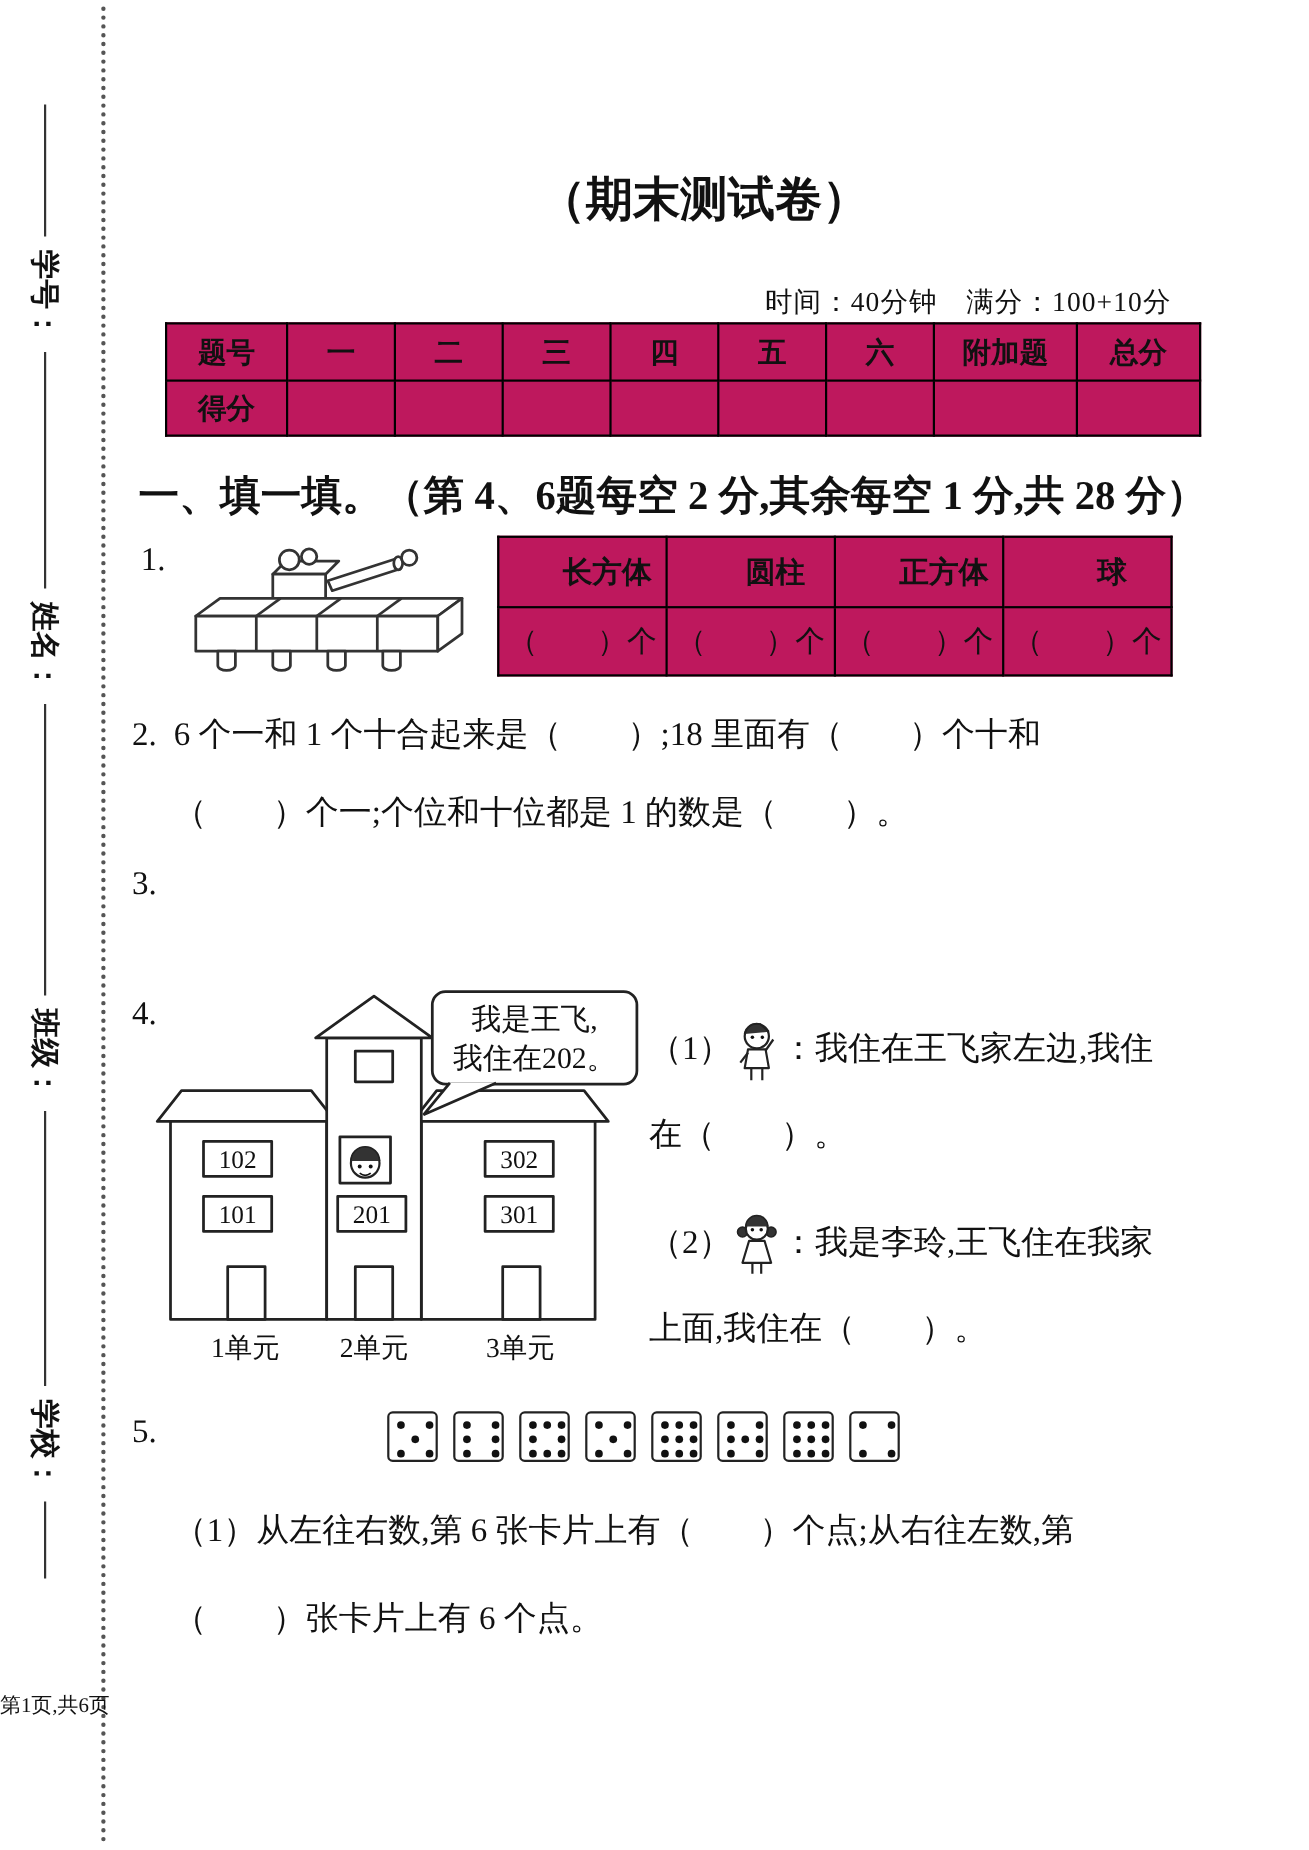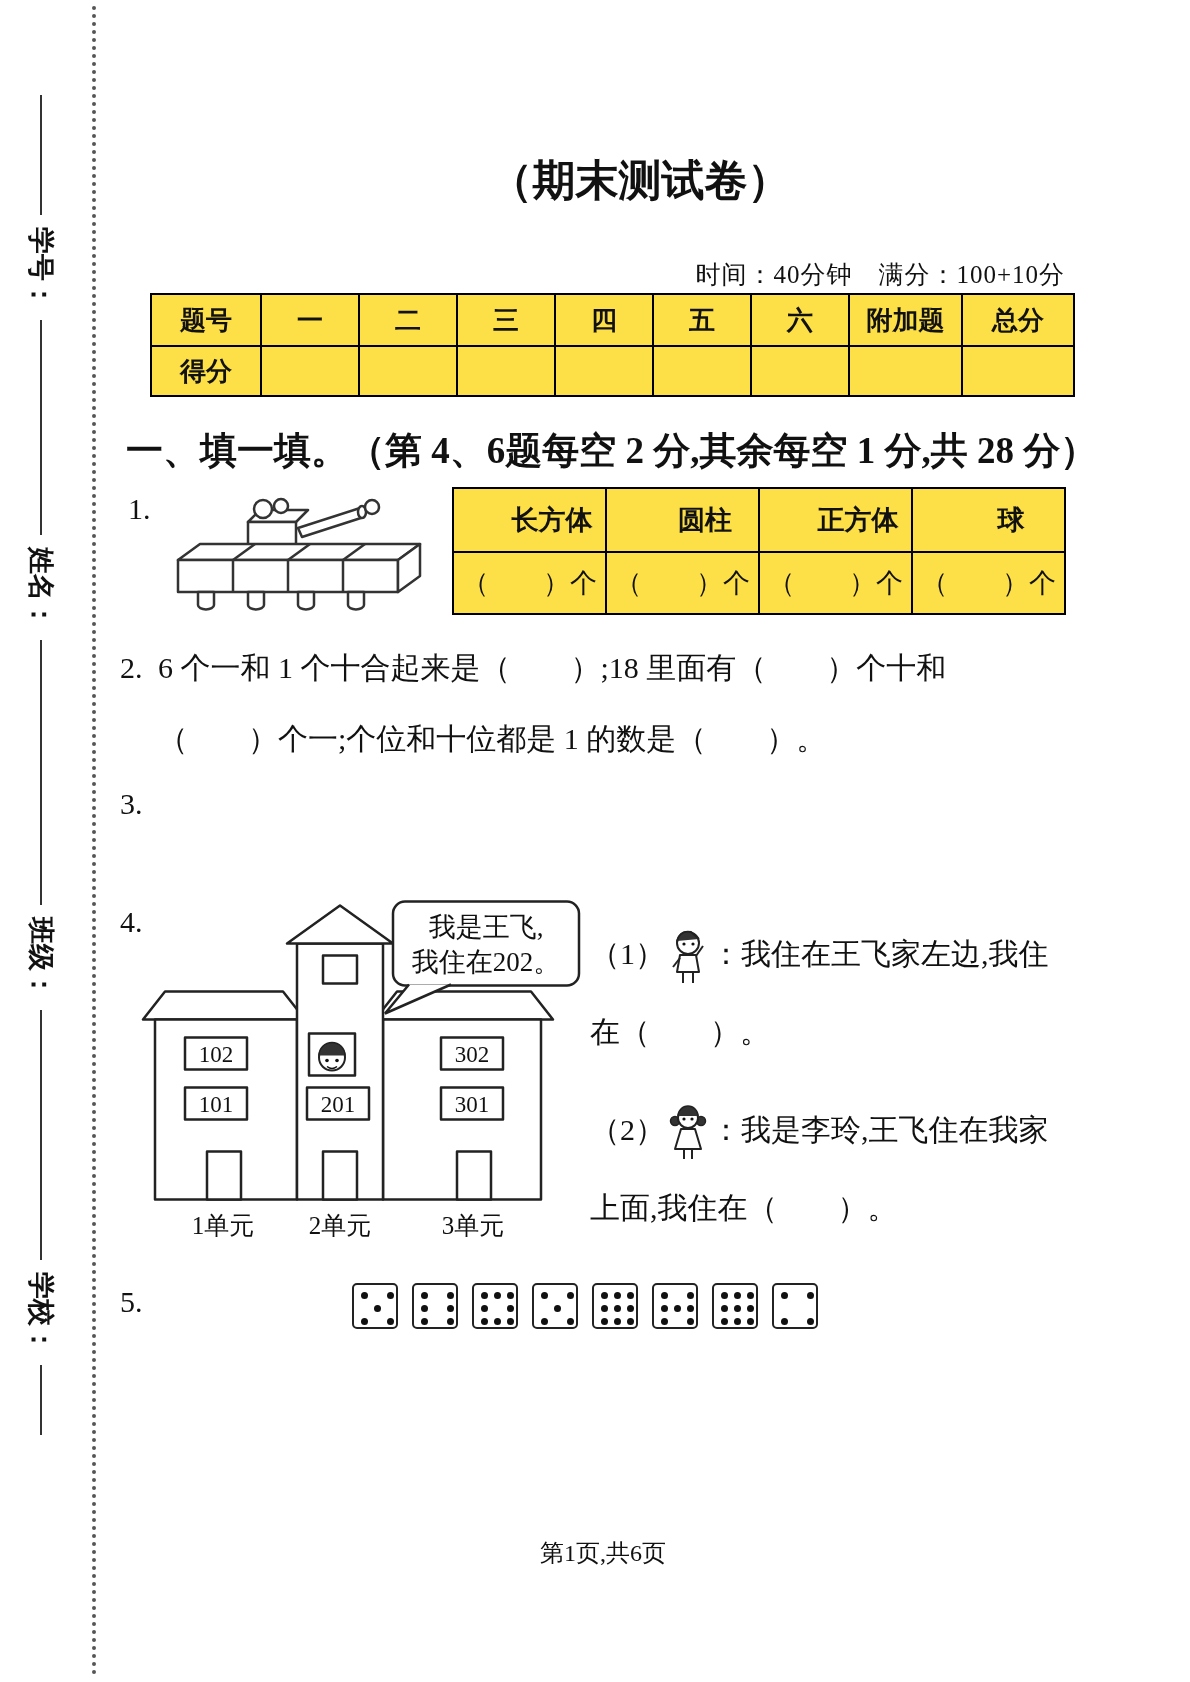--- a/index.html
+++ b/index.html
@@ -16,21 +16,21 @@
     font-size:27px; font-weight:bold; white-space:nowrap;
   }
   .margin-blank { height:0; border-bottom:2.5px solid #333; flex:0 0 auto; }
   .title {
     position:absolute; left:110px; right:20px; top:58px; text-align:center;
     font-size:56px; font-weight:900; letter-spacing:1px;
     font-family:"Liberation Sans","DejaVu Sans",sans-serif;
   }
   .subtitle { position:absolute; left:110px; right:20px; top:152px; text-align:center; font-size:43px; font-weight:700; }
   .meta { position:absolute; top:258px; right:125px; font-size:25px; letter-spacing:1px; }
-  table { border-collapse:collapse; table-layout:fixed; background:#fde047; }
+  table { border-collapse:collapse; table-layout:fixed; background:#be185d; }
   td { border:2.5px solid #000; text-align:center; vertical-align:middle; }
   .score-table { position:absolute; left:150px; top:293px; }
   .score-table td { font-size:26px; font-weight:bold; height:52px; }
   .score-table tr.blank-row td { height:50px;margin-top:34px; }
   .section-heading { position:absolute; left:126px; top:426px; font-size:37px; font-weight:bold; }
   .q-num-abs { position:absolute; font-size:30px; }
   .tank-svg { position:absolute; left:148px; top:480px; }
   .shape-table { position:absolute; left:452px; top:487px; }
   .shape-table td { width:153px; font-size:27px; }
   .shape-table tr.hdr td { height:64px; font-weight:bold;padding-left:45px; }
@@ -38,21 +38,21 @@
   .question { position:absolute; left:158px; width:880px; font-size:30px; line-height:71px; }
   .question .q-num { position:absolute; left:-38px; top:0; }
   .building-svg { position:absolute; left:135px; top:895px; }
   .q4-col { position:absolute; left:590px; top:915px; width:480px; font-size:30px; line-height:78px; }
   .q4-part { margin-bottom:20px; }
   .person-icon { display:inline-block; vertical-align:middle; margin:0 2px; }
   .dot-cards { position:absolute; left:352px; top:1283px; display:flex; gap:14px; }
   .dot-card { position:relative; width:46px; height:46px; border:2.5px solid #222; border-radius:5px; background:#fff; }
   .dot { position:absolute; width:7px; height:7px; border-radius:50%; background:#111; }
   .q5-text { position:absolute; left:158px; top:1352px; width:900px; font-size:30px; line-height:80px; }
-  .footer { position:absolute; left:0; right:0; top:1537px; text-align:center; font-size:24px;padding-left:16px; }
+  .footer { position:absolute; left:0; right:0; top:1537px; font-size:19px; }
   svg text { fill:#111; font-family:inherit; }
 </style>
 </head>
 <body>
 
 <div class="page">
 
   <div class="dotted-rule"></div>
   <div class="margin-strip">
     <span class="margin-blank" style="width:120px"></span>
@@ -72,21 +72,21 @@
   <table class="score-table">
     <tbody>
         <tr>
       <td style="width:110px">题号</td>
       <td style="width:98px">一</td>
       <td style="width:98px">二</td>
       <td style="width:98px">三</td>
       <td style="width:98px">四</td>
       <td style="width:98px">五</td>
       <td style="width:98px">六</td>
-      <td style="width:113px">附加题</td>
+      <td style="width:130px">附加题</td>
       <td style="width:112px">总分</td>
     </tr>
     <tr class="blank-row">
       <td>得分</td>
       <td></td>
       <td></td>
       <td></td>
       <td></td>
       <td></td>
       <td></td>
@@ -291,16 +291,17 @@
         <span class="dot" style="left: 20px; top: 33px;"></span>
         <span class="dot" style="left: 33px; top: 33px;"></span>
       </div>
       <div class="dot-card">
         <span class="dot" style="left: 7px; top: 7px;"></span>
         <span class="dot" style="left: 33px; top: 7px;"></span>
         <span class="dot" style="left: 7px; top: 33px;"></span>
         <span class="dot" style="left: 33px; top: 33px;"></span>
       </div>
     </div>
+  <div class="q5-text">（1）从左往右数,第 6 张卡片上有（　　）个点;从右往左数,第（　　）张卡片上有 6 个点。</div>
 
   <div class="footer">第1页,共6页</div>
 
 </div>
 
 </body></html>

